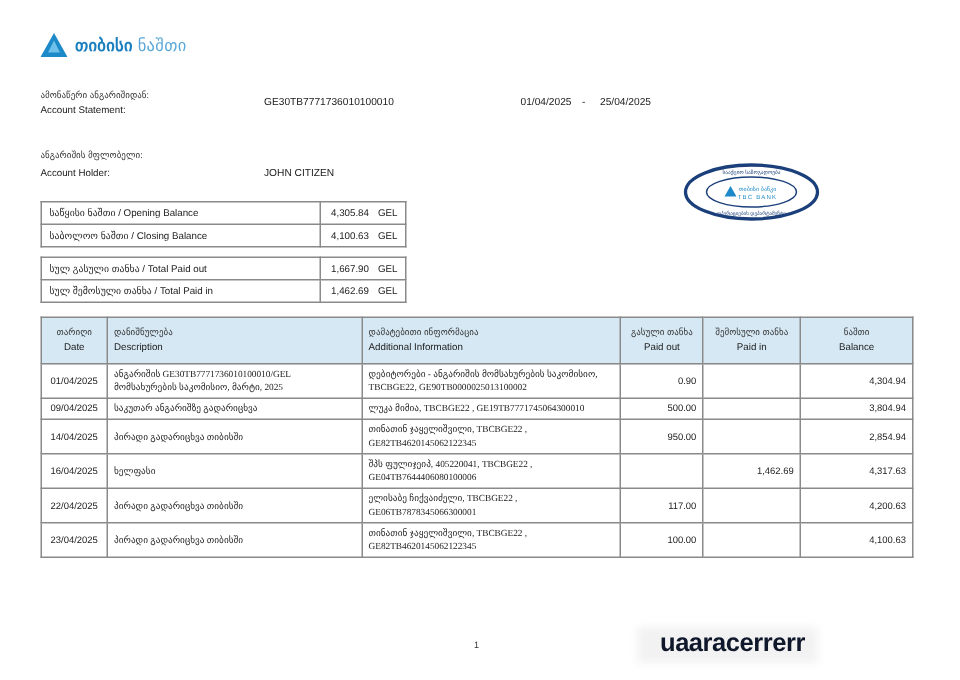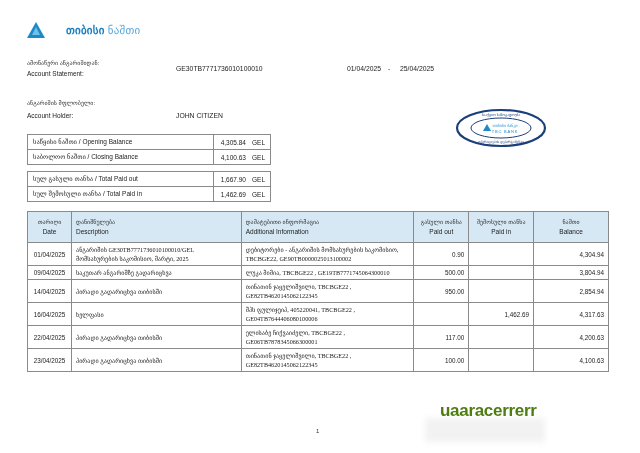--- a/index.html
+++ b/index.html
@@ -4,21 +4,21 @@
   <style>
     html, body { margin: 0; padding: 0; background: #ffffff; }
     body {
       width: 640px; height: 453px; position: relative; overflow: hidden;
       font-family: "Liberation Sans", sans-serif; color: #222;
     }
     .logo { position: absolute; left: 27px; top: 22px; display: flex; align-items: center; }
     .logo-mark { width: 18px; height: 16px; position: relative; margin-right: 5px; }
     .logo-mark svg { display: block; }
     .logo-text { font-size: 11px; color: #1c8ac9; letter-spacing: 0.2px; }
-    .logo-text .b { font-weight: bold; color: #1a7fbf; margin-left: 16px; }
+    .logo-text .b { font-weight: bold; color: #1a7fbf; }
     .logo-text .l { color: #5aa8d8; }
 
     .label { position: absolute; font-size: 6.5px; color: #222; }
     .label.geo { font-size: 6px; color: #333; }
     .val { position: absolute; font-size: 6.8px; color: #222; }
 
     .stamp { position: absolute; left: 455px; top: 108px; width: 92px; height: 40px; }
 
     .sumbox { position: absolute; left: 27px; width: 244px; border: 1px solid #8a8a8a; border-collapse: collapse; }
     .sumbox td { border: 1px solid #8a8a8a; font-size: 6.5px; height: 14px; padding: 0 5px; }
@@ -30,21 +30,21 @@
     .tx th { background: #d5e8f4; border: 1px solid #8a8a8a; font-size: 6px; font-weight: normal; color: #333; height: 30px; padding: 0 4px; line-height: 9px; }
     .tx th .en { font-size: 6.5px; color: #222; }
     .tx td { border: 1px solid #8a8a8a; font-size: 6.3px; padding: 2px 4px; line-height: 9px; vertical-align: middle; color: #222; }
     .tx td.num { text-align: right; }
     .tx td.date { text-align: center; }
     .tx td.serif { font-family: "Liberation Serif", serif; font-size: 6.2px; }
     .th-left { text-align: left; }
     .th-center { text-align: center; }
 
     .pageno { position: absolute; left: 316px; top: 428px; font-size: 6px; color: #333; }
-    .watermark { position: absolute; left: 440px; top: 401px; font-size: 17px; font-weight: bold; color: #4d7c0f; letter-spacing: -0.3px; }
+    .watermark { position: absolute; left: 440px; top: 419px; font-size: 17px; font-weight: bold; color: #0f172a; letter-spacing: -0.3px; }
     .wm-blur { position: absolute; left: 425px; top: 418px; width: 120px; height: 24px; background: #f2f2f2; filter: blur(3px); }
   </style>
 </head>
 <body>
 
 <div class="logo">
   <span class="logo-mark">
     <svg width="18" height="16" viewBox="0 0 18 16">
       <polygon points="9,0 18,16 0,16" fill="#1c8ac9"></polygon>
       <polygon points="9,5 13,13 5,13" fill="#6fc0ea"></polygon>

